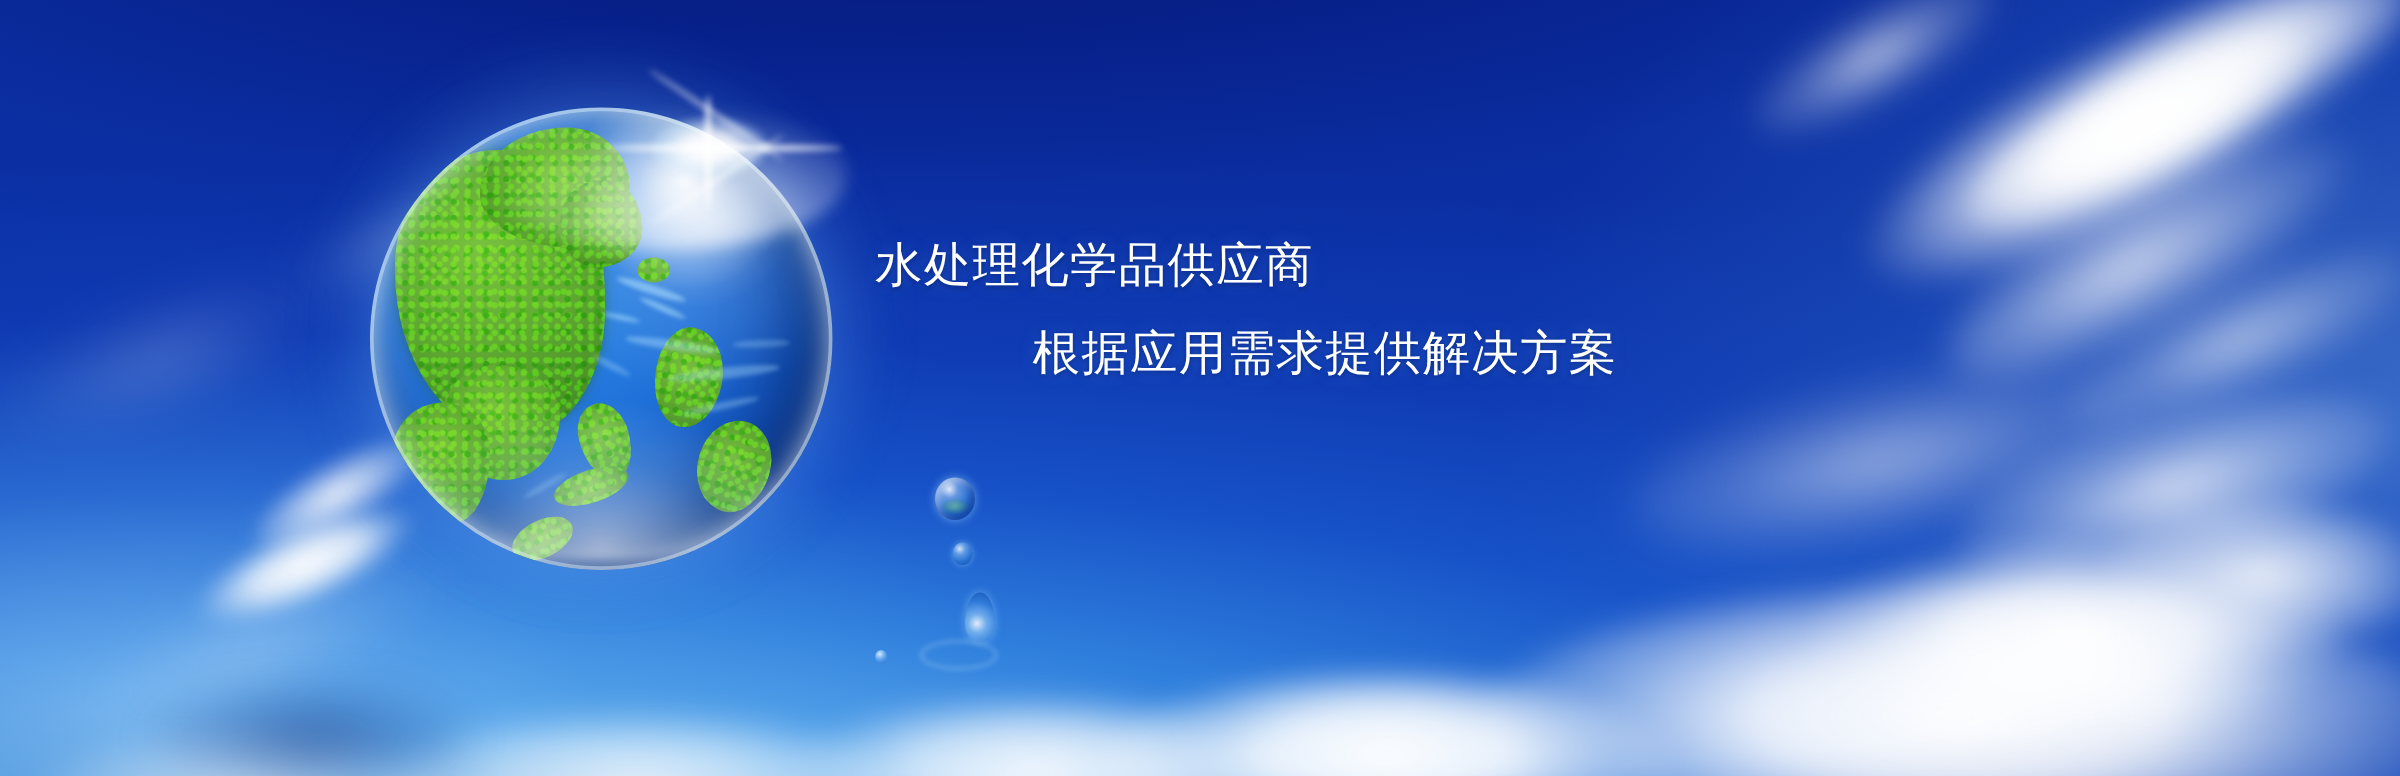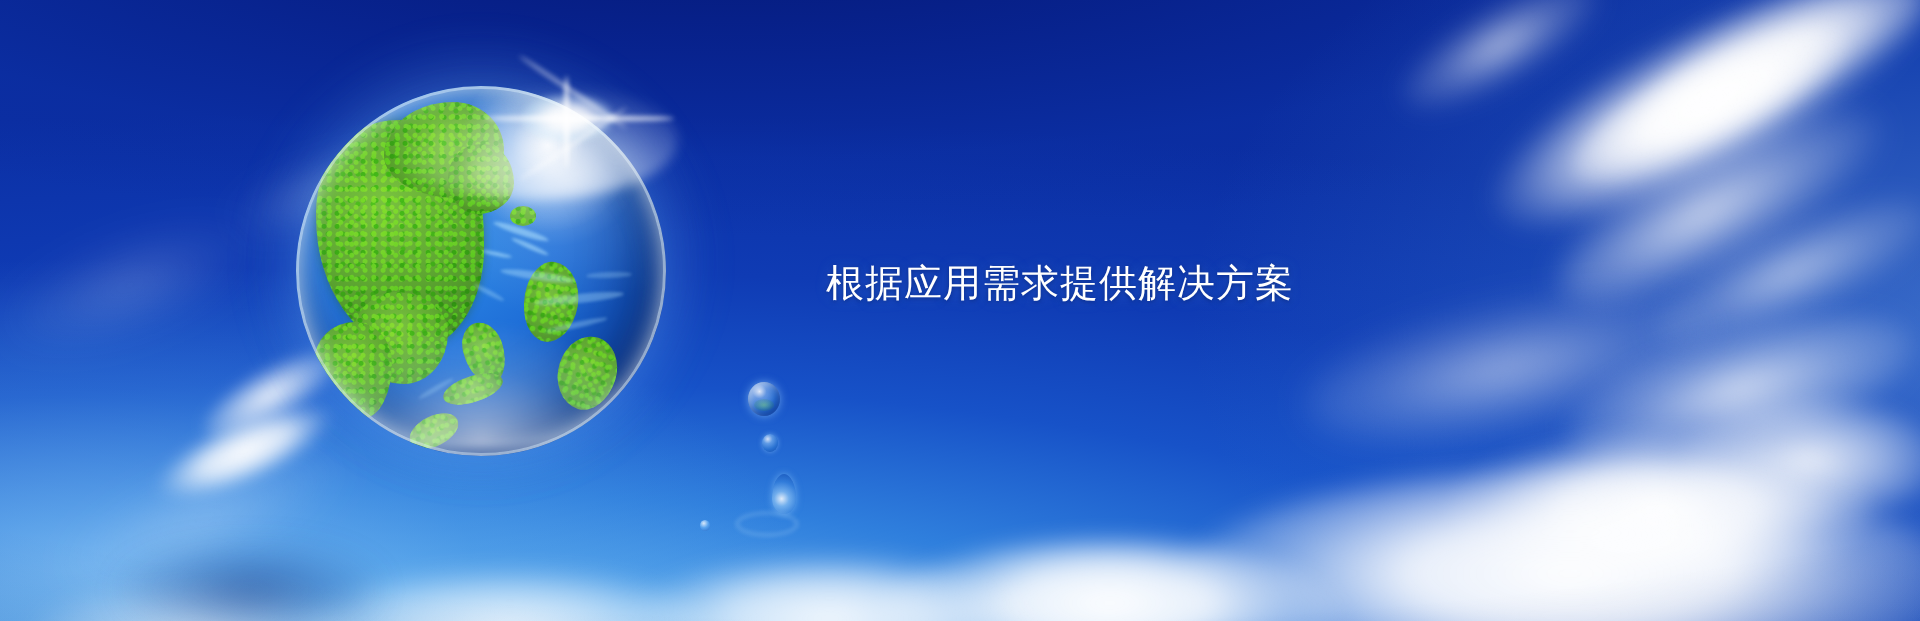--- a/index.html
+++ b/index.html
@@ -356,15 +356,16 @@
   </div>
 
   <div class="drop drop-big"></div>
   <div class="drop drop-mid"></div>
   <div class="drop drop-sm"></div>
   <div class="drop drop-tiny"></div>
   <div class="splash-ring"></div>
 
   <div class="sky-vignette"></div>
 
+  <div class="headline">水处理化学品供应商</div>
   <div class="subline">根据应用需求提供解决方案</div>
 
 </div>
 
 </body></html>

